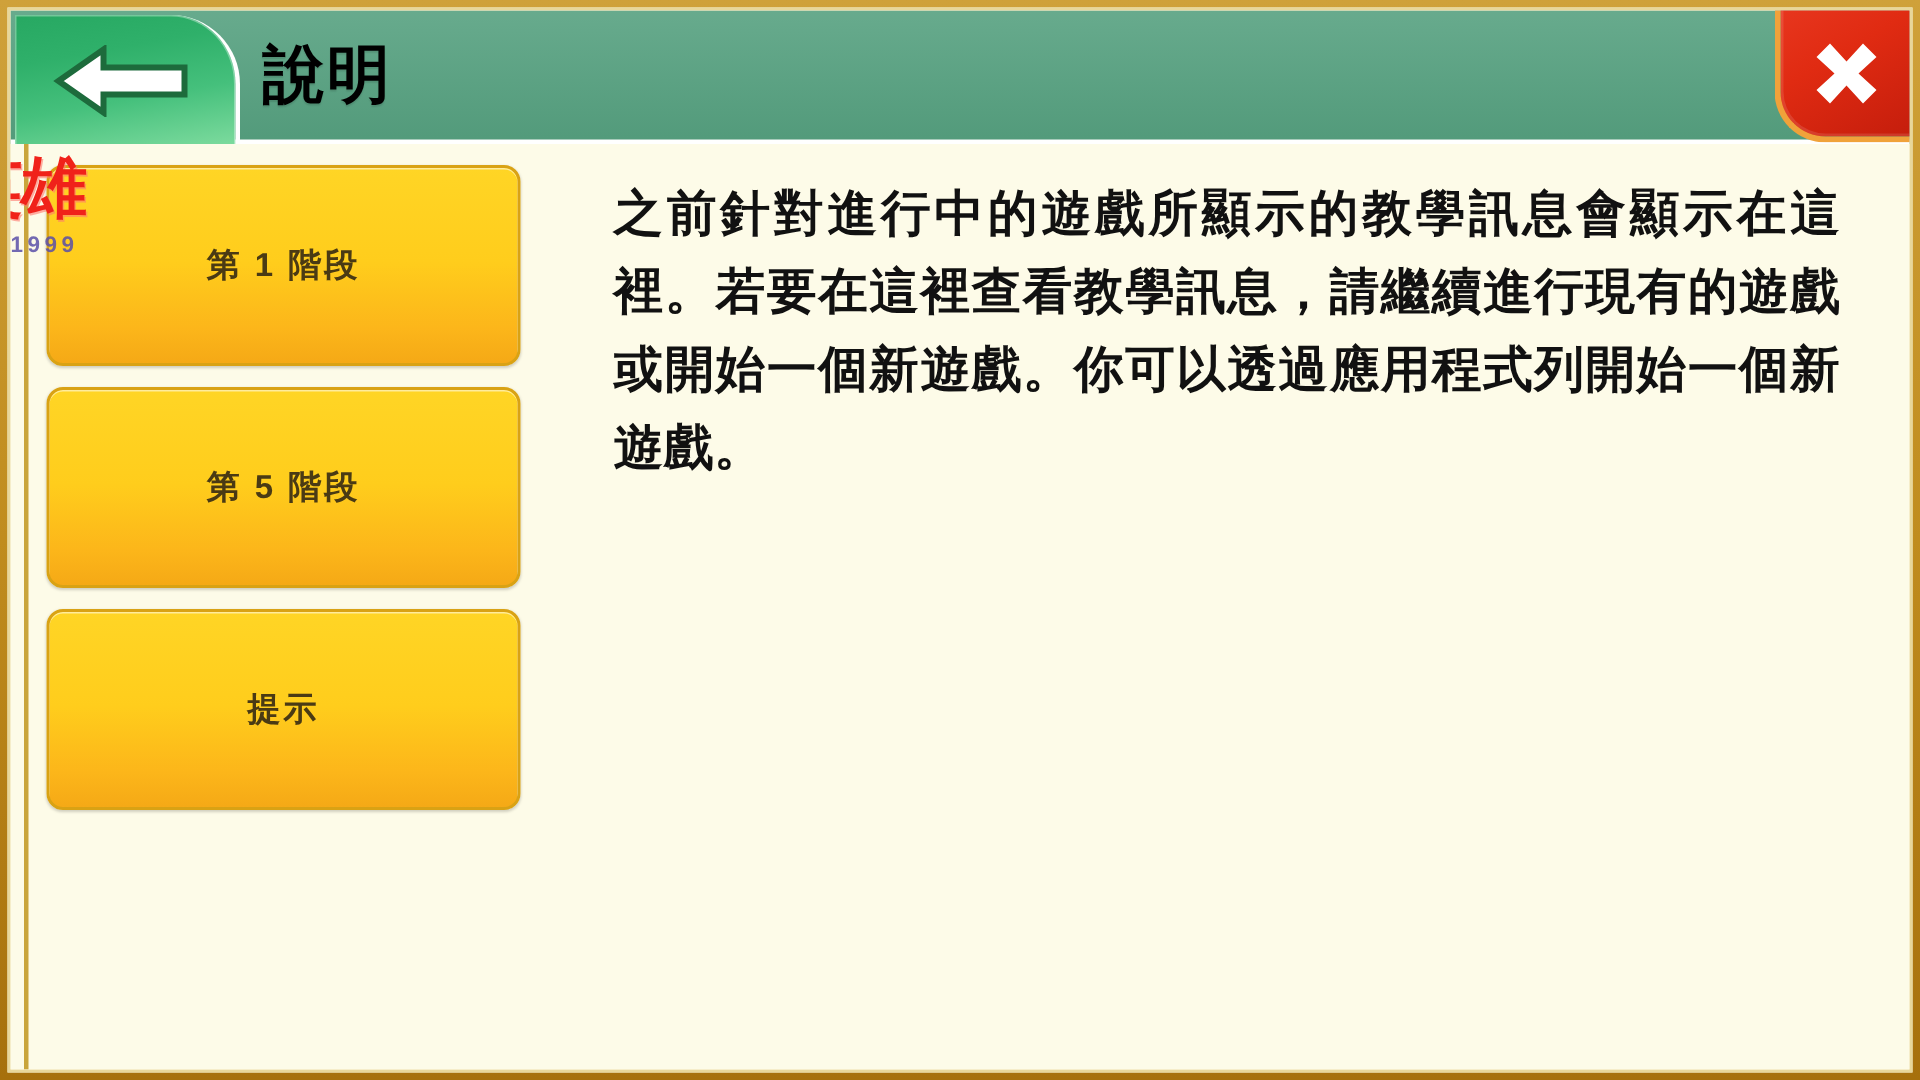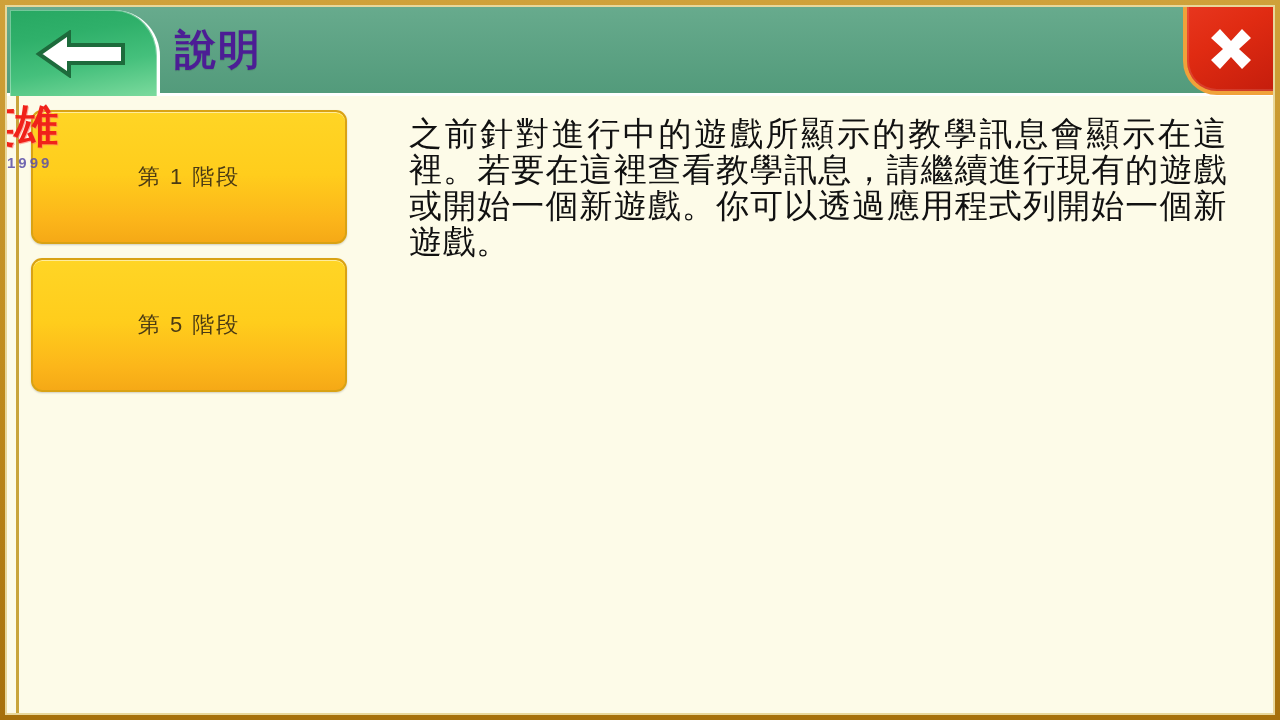--- a/index.html
+++ b/index.html
@@ -63,21 +63,21 @@
     align-items: center;
     justify-content: center;
   }
   #back-arrow-icon { width: 92px; height: 48px; display:block; margin-left:-6px; }
 
   #page-title {
     position: absolute;
     left: 168px;
     top: 50%;
     transform: translateY(-50%);
-    color: #4c1d95;
+    color: #000000;
     font-size: 42px;
     font-weight: 700;
     letter-spacing: 1px;
     line-height: 1;
     white-space: nowrap;
     text-shadow: 0 1px 1px rgba(0,0,0,0.12);
   }
 
   
   #close-button {
@@ -135,21 +135,21 @@
     background: linear-gradient(180deg, #ffd525 0%, #ffcd1c 48%, #fcb61a 82%, #f5a916 100%);
     border: 2px solid #d9a214;
     box-shadow: 0 1px 2px rgba(0,0,0,0.18), inset 0 1px 0 rgba(255,255,255,0.55);
     display: flex;
     align-items: center;
     justify-content: center;
     cursor: pointer;
   }
   .stage-button-label {
     font-size: 22px;
-    font-weight: 400;
+    font-weight: 700;
     color: #4a3a14;
     letter-spacing: 2px;
     user-select: none;
   }
 
   
   #watermark-logo {
     position: absolute;
     left: -36px;
     top: 8px;
@@ -177,22 +177,22 @@
   }
 
   
   #help-panel {
     flex: 1 1 auto;
     padding: 20px 46px 0 44px;
     overflow: hidden;
   }
   #help-text {
     font-size: 33px;
-    font-weight: 400;
-    line-height: 36px;
+    font-weight: 700;
+    line-height: 52px;
     color: #111111;
     letter-spacing: 0.5px;
     text-align: justify;
     text-justify: inter-character;
   }
 </style>
 </head>
 <body>
 
 <div id="app-window">
@@ -222,20 +222,23 @@
 
         <div class="stage-button">
           <span class="stage-button-label">第 1 階段</span>
         </div>
 
         <div class="stage-button">
           <span class="stage-button-label">第 5 階段</span>
         </div>
 
 
+        <div class="stage-button">
+          <span class="stage-button-label">提示</span>
+        </div>
 
         <div id="watermark-logo">
           <div id="watermark-title">英雄</div>
           <div id="watermark-sub">天融1999</div>
         </div>
       </div>
 
       <div id="help-panel">
         <p id="help-text">之前針對進行中的遊戲所顯示的教學訊息會顯示在這裡。若要在這裡查看教學訊息，請繼續進行現有的遊戲或開始一個新遊戲。你可以透過應用程式列開始一個新遊戲。</p>
       </div>

